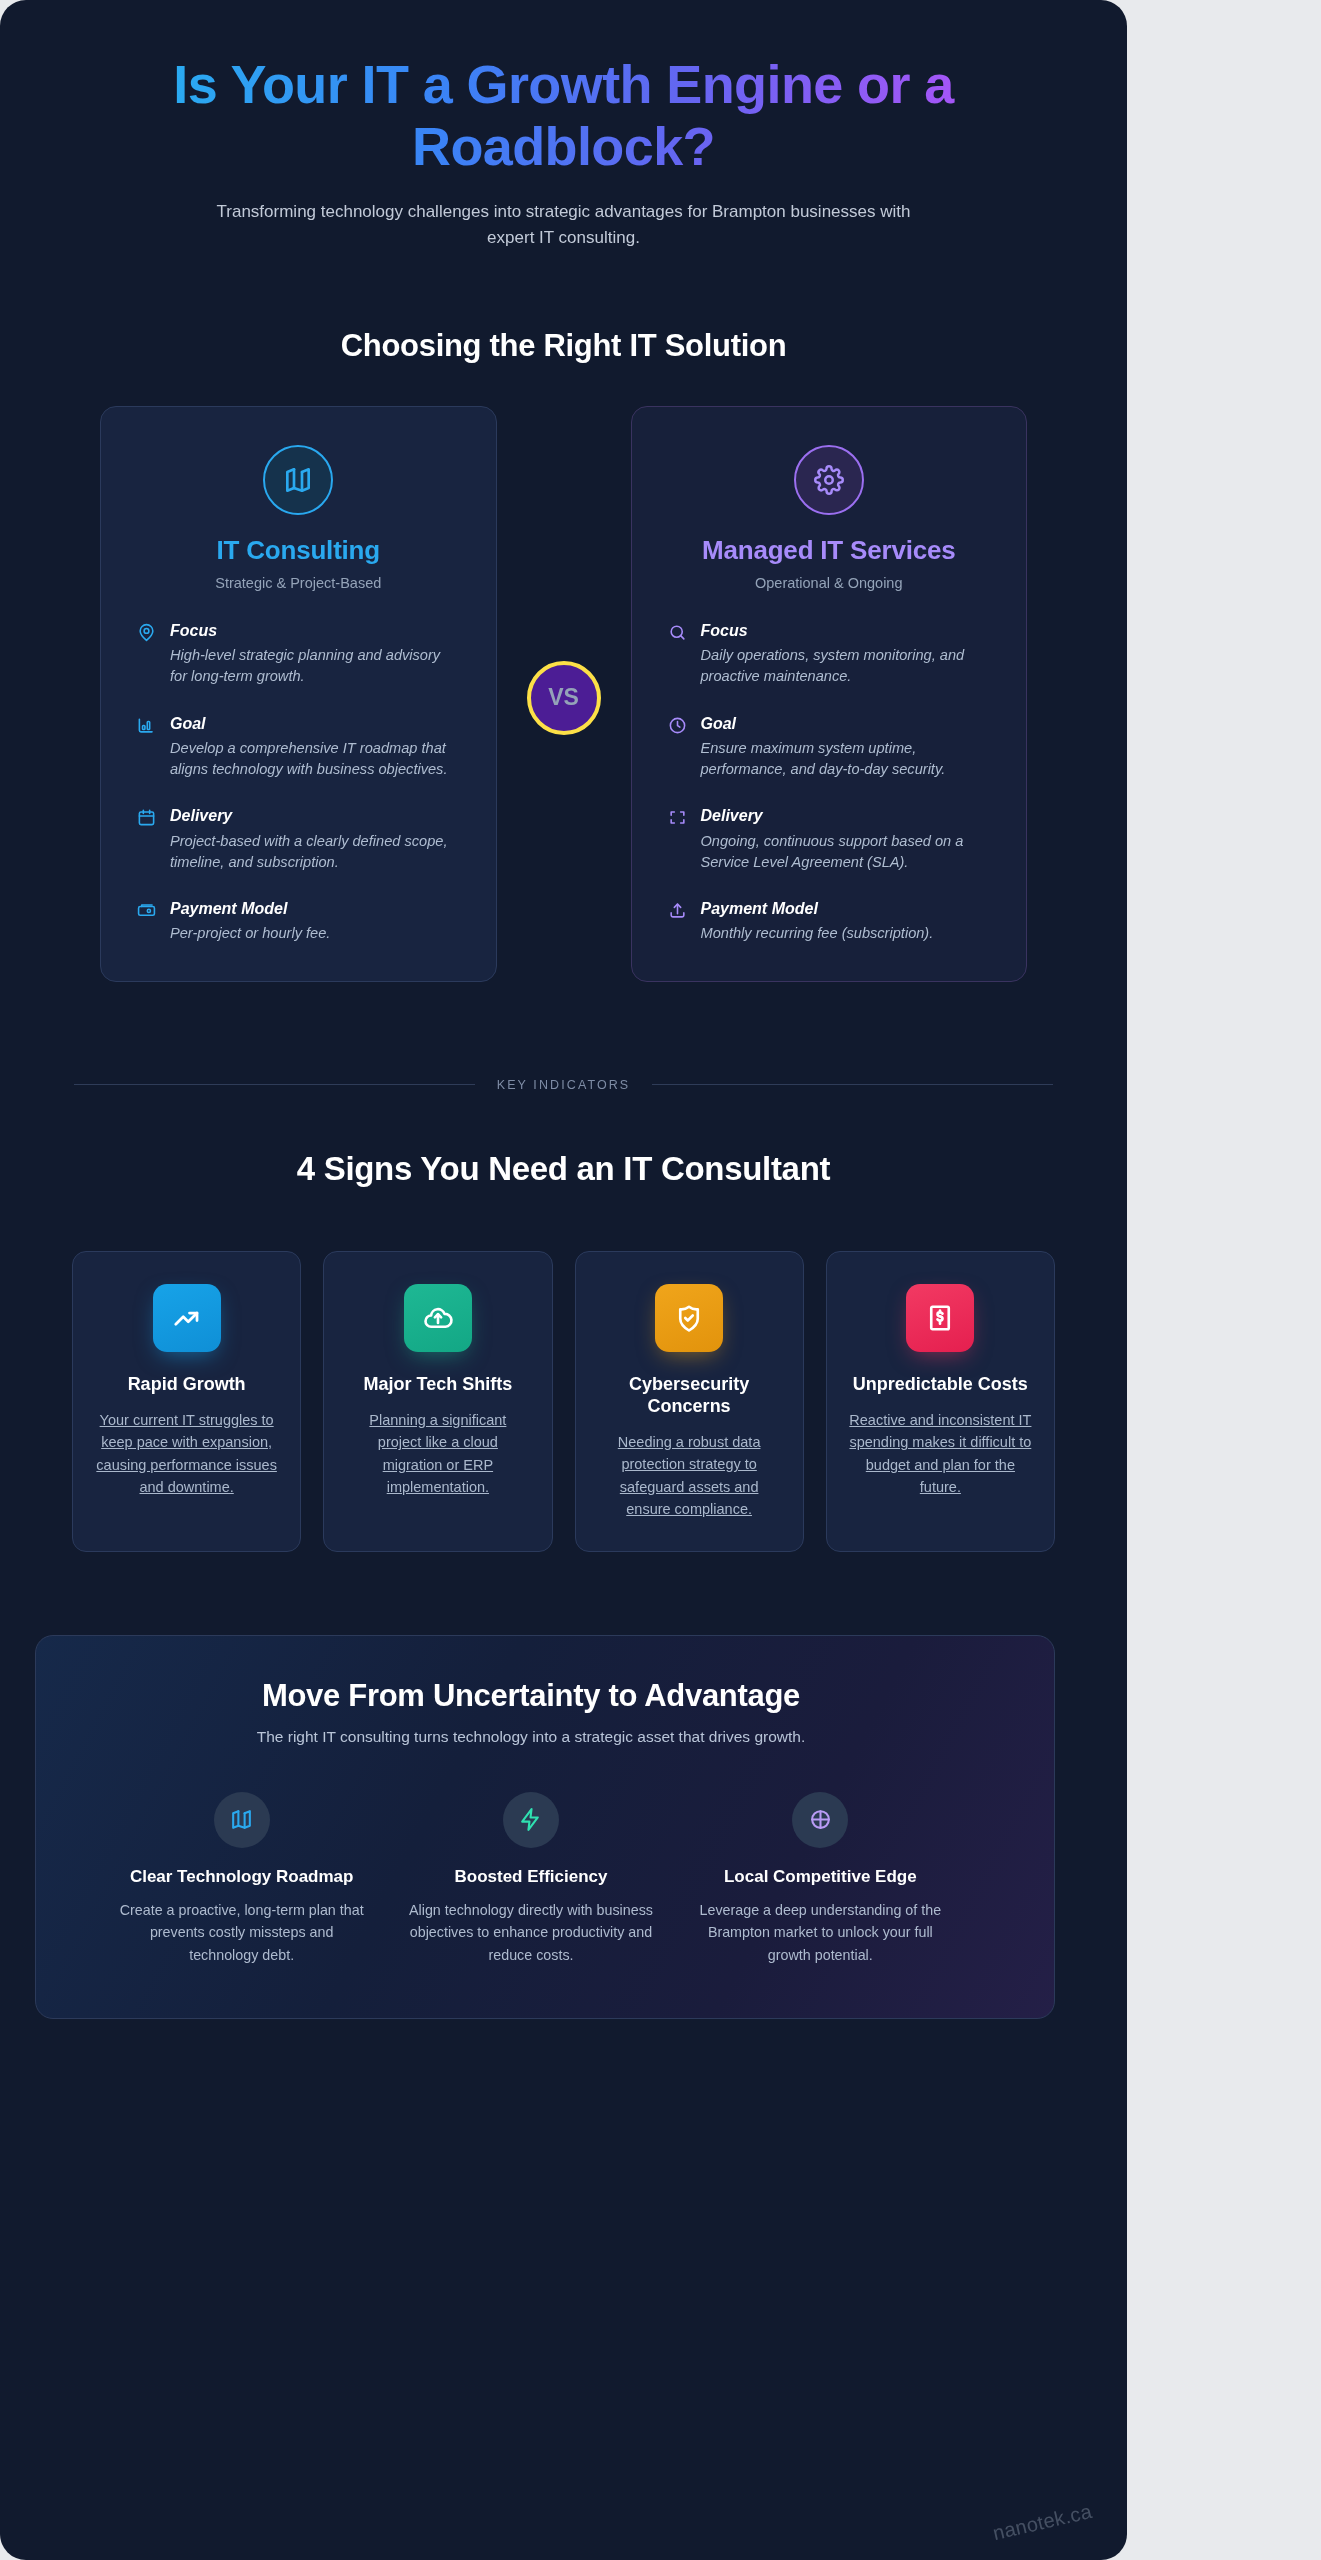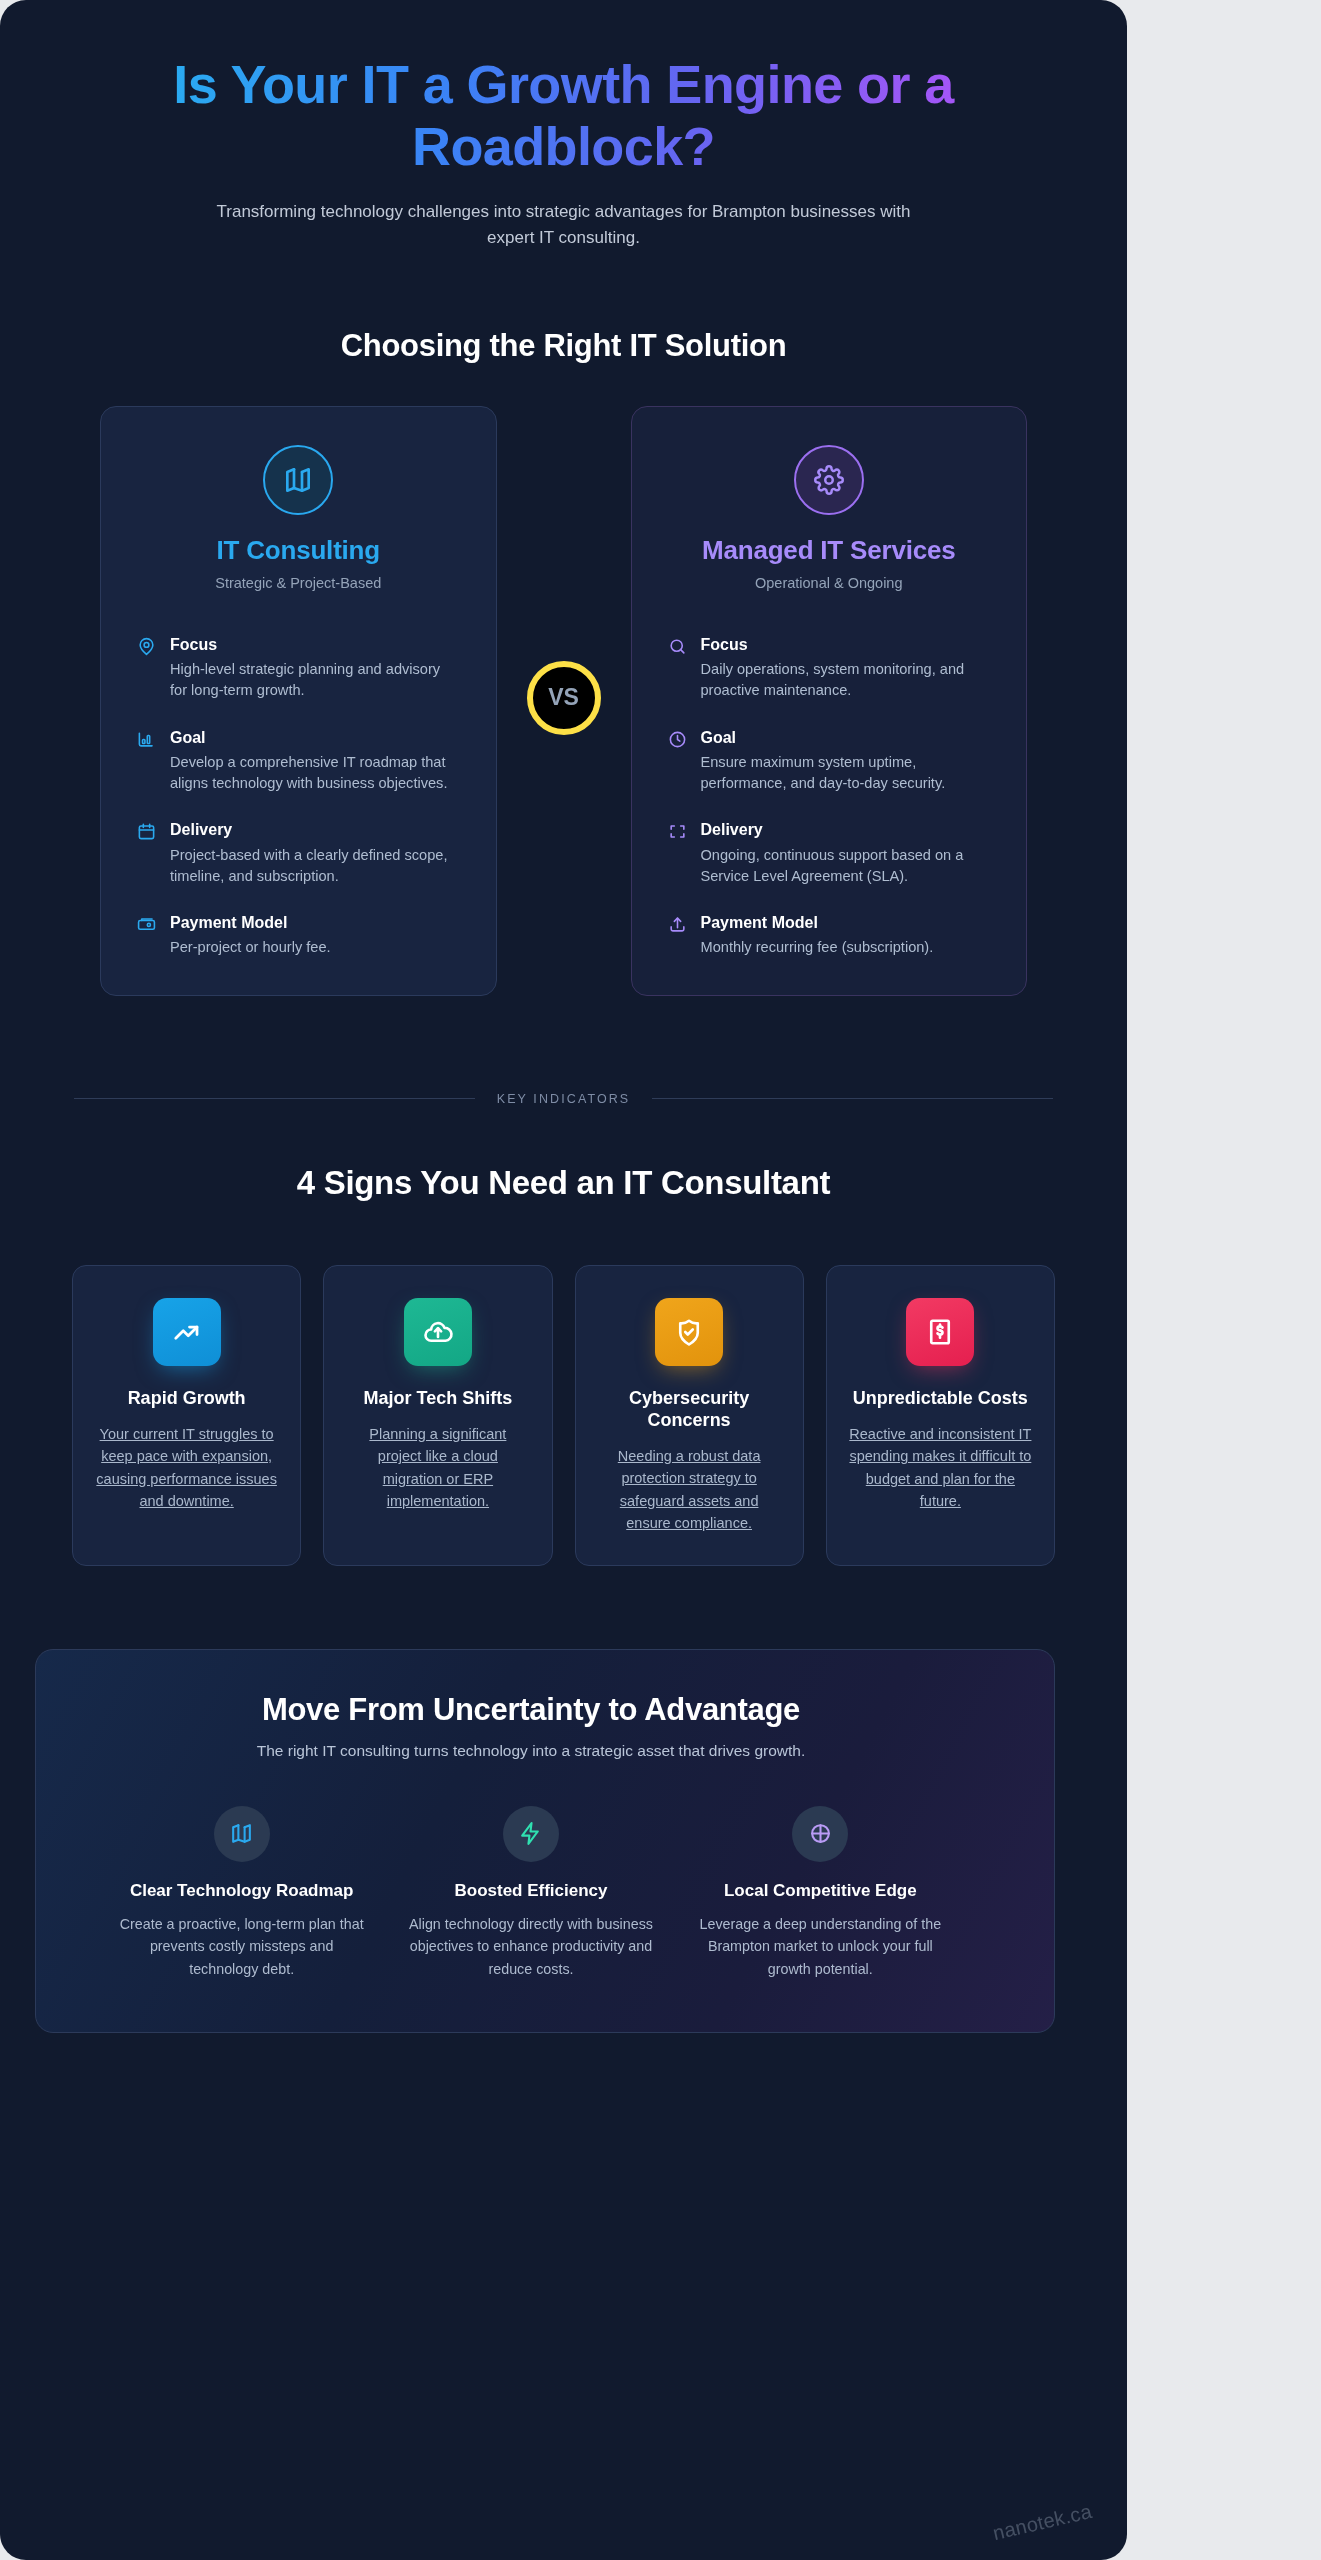--- a/index.html
+++ b/index.html
@@ -96,21 +96,21 @@
   .cmp-title.blue   { color: #2aa9ef; }
   .cmp-title.purple { color: #a78bfa; }
 
   .cmp-sub {
     text-align: center;
     font-size: 14.5px;
     color: #94a3b8;
     margin-top: 9px;
   }
 
-  .cmp-list { margin-top: 44px; }
+  .cmp-list { margin-top: 30px; font-style: italic; }
 
   .cmp-item { display: flex; gap: 13px; margin-bottom: 26px; }
   .cmp-item:last-child { margin-bottom: 2px; }
 
   .cmp-ico { flex: 0 0 20px; width: 20px; padding-top: 2px; }
 
   .cmp-label {
     font-size: 16px;
     font-weight: 700;
     color: #ffffff;
@@ -123,22 +123,22 @@
     margin-top: 5px;
   }
 
   .vs-badge {
     position: absolute;
     top: 255px;
     left: 50%;
     transform: translateX(-50%);
     width: 74px; height: 74px;
     border-radius: 50%;
-    background: #000000;
-    border: 6px solid #fde047;
+    background: #4c1d95;
+    border: 4px solid #fde047;
     color: #94a3b8;
     font-size: 23px;
     font-weight: 700;
     display: flex; align-items: center; justify-content: center;
     z-index: 4;
   }
 
   
   .divider {
     display: flex;

